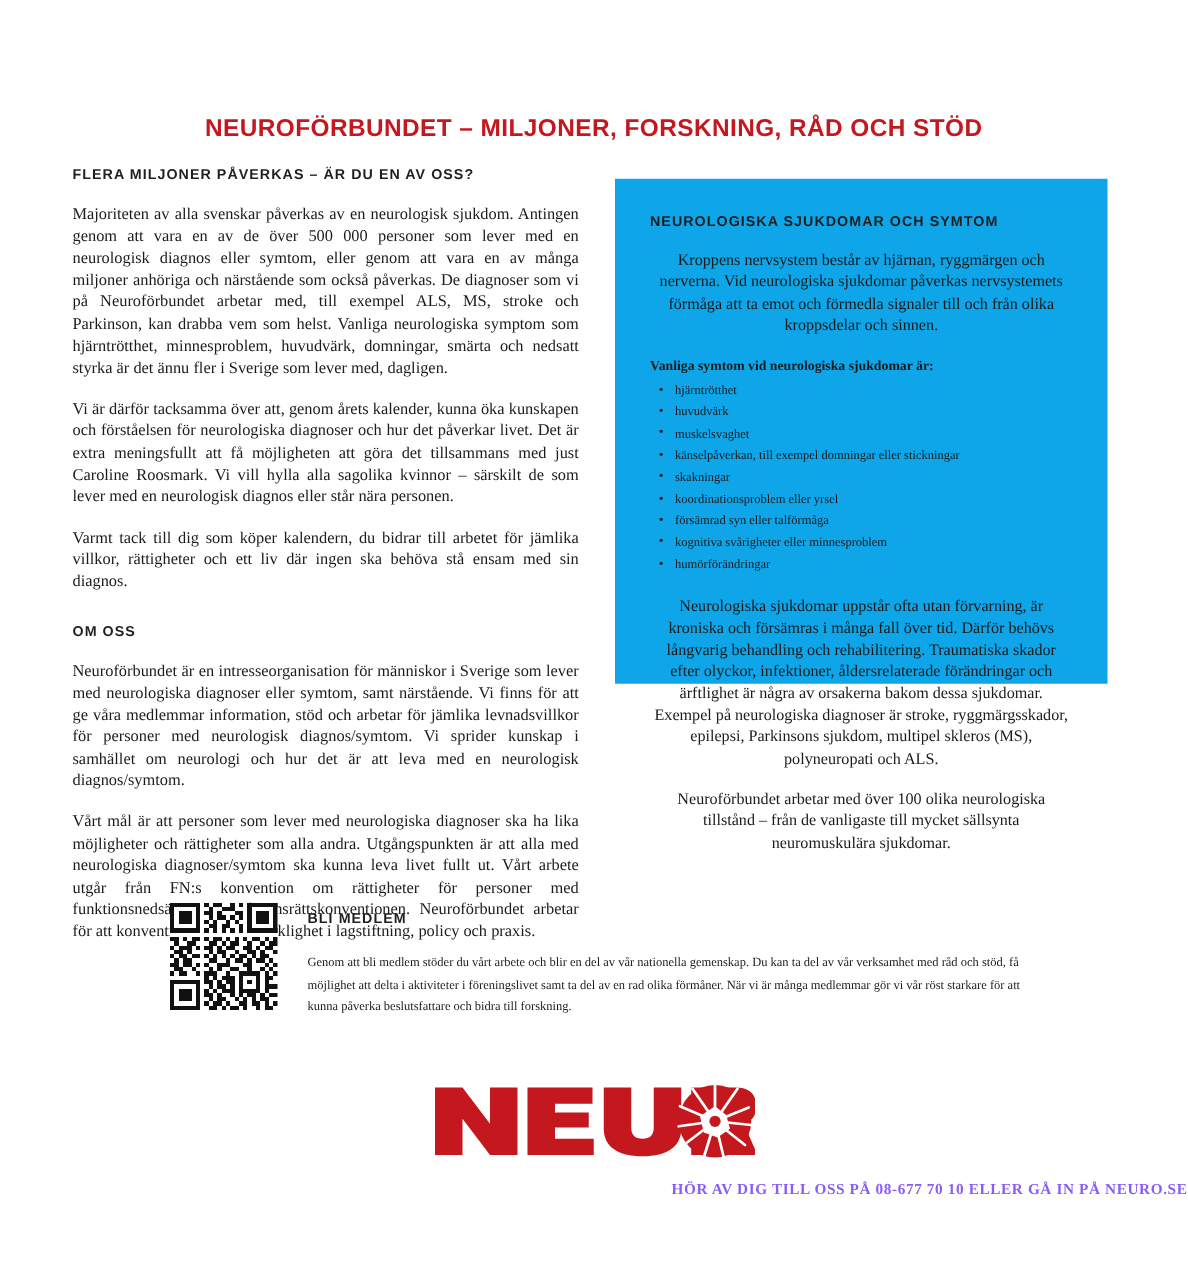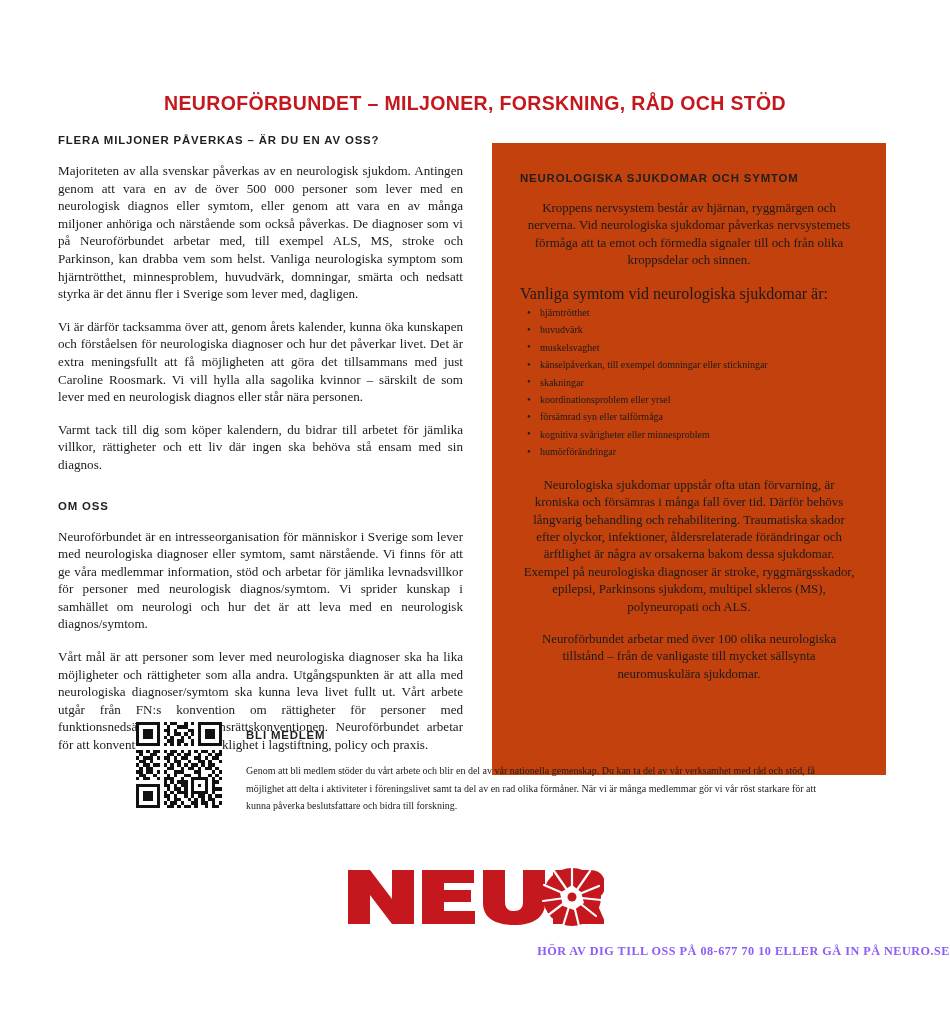--- a/index.html
+++ b/index.html
@@ -41,22 +41,22 @@
     position: absolute;
     left: 58px;
     top: 134px;
     width: 405px;
   }
   .col-right-panel {
     position: absolute;
     left: 492px;
     top: 143px;
     width: 394px;
-    height: 632px;
-    background: #c2410c;
+    height: 404px;
+    background: #0ea5e9;
   }
   .col-right-inner {
     position: absolute;
     left: 28px;
     top: 29px;
     width: 338px;
   }
 
   .sec-head {
     font-family: "Liberation Sans", "DejaVu Sans", sans-serif;
@@ -81,23 +81,23 @@
 
   .panel-p {
     margin: 0 0 15px 0;
     font-size: 12.9px;
     line-height: 17.4px;
     text-align: center;
     color: #1b1b1b;
   }
   .panel-lead-in {
     margin: 0 0 2px 0;
-    font-size: 16px;
+    font-size: 11px;
     line-height: 17.4px;
-    font-weight: normal;
+    font-weight: bold;
     color: #1b1b1b;
   }
   ul.symptom-list {
     margin: 0 0 16px 0;
     padding-left: 20px;
     list-style: none;
   }
   ul.symptom-list li {
     font-size: 10px;
     line-height: 17.4px;

